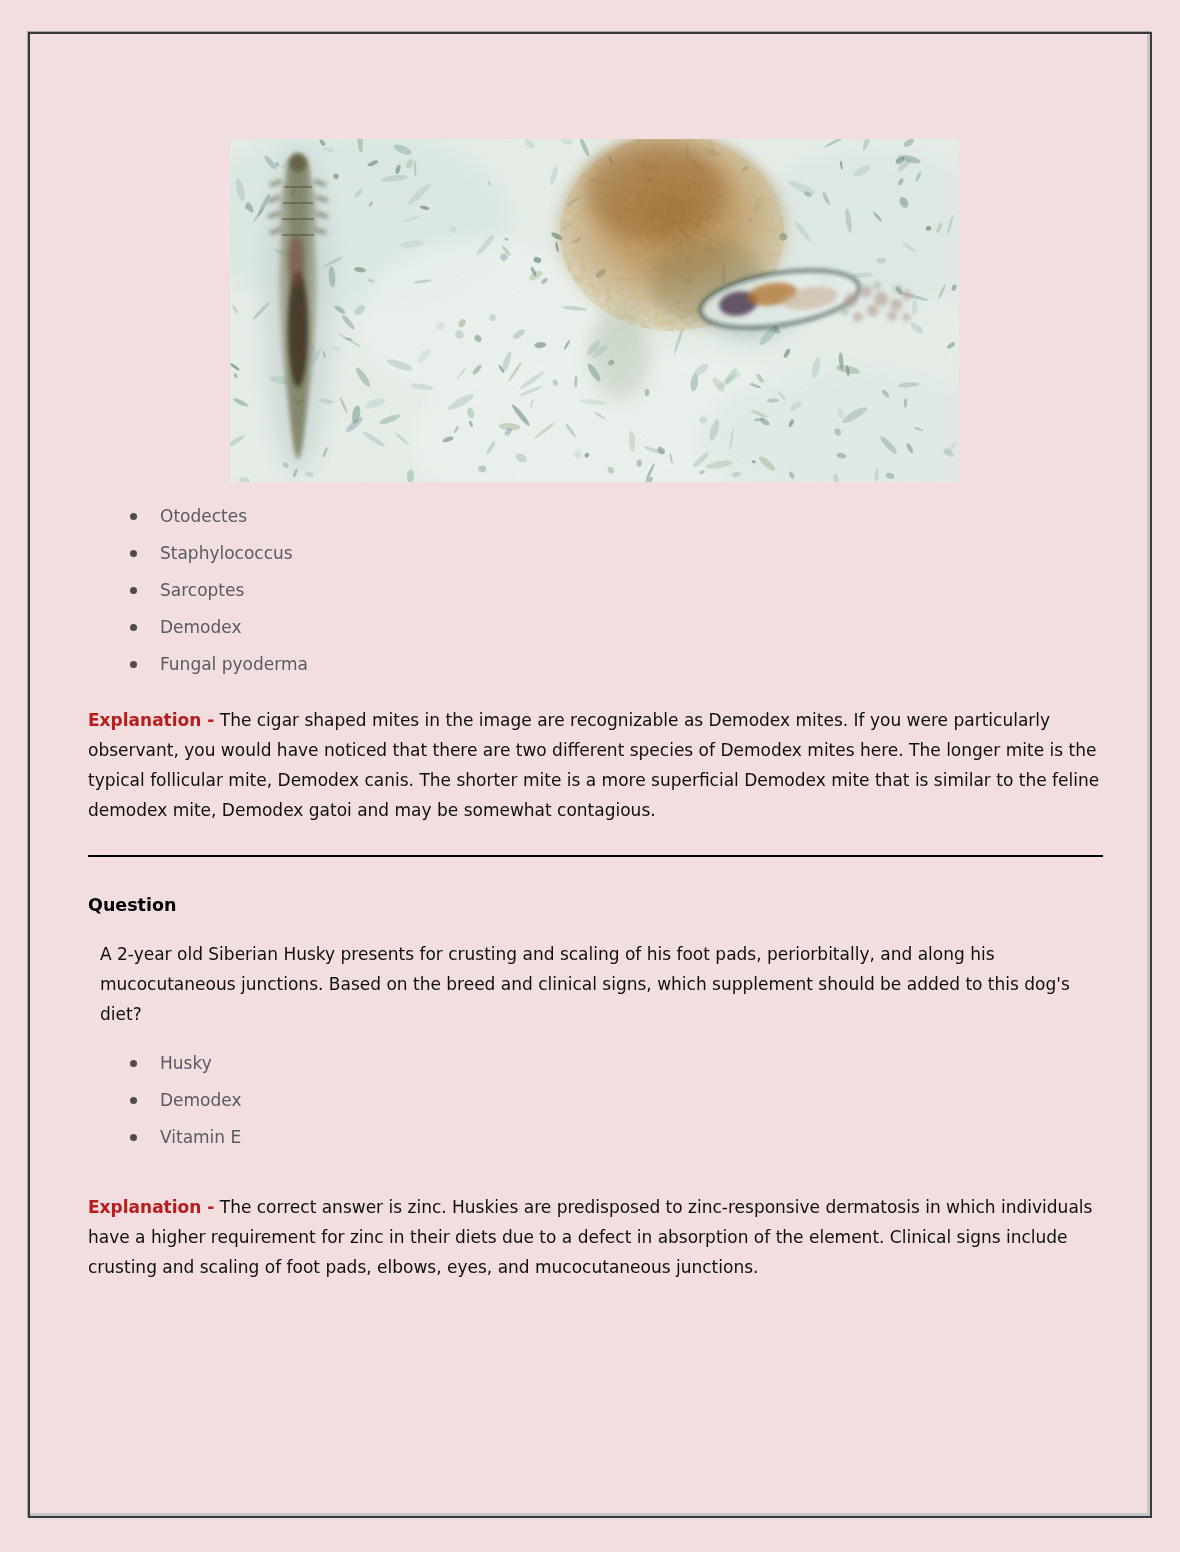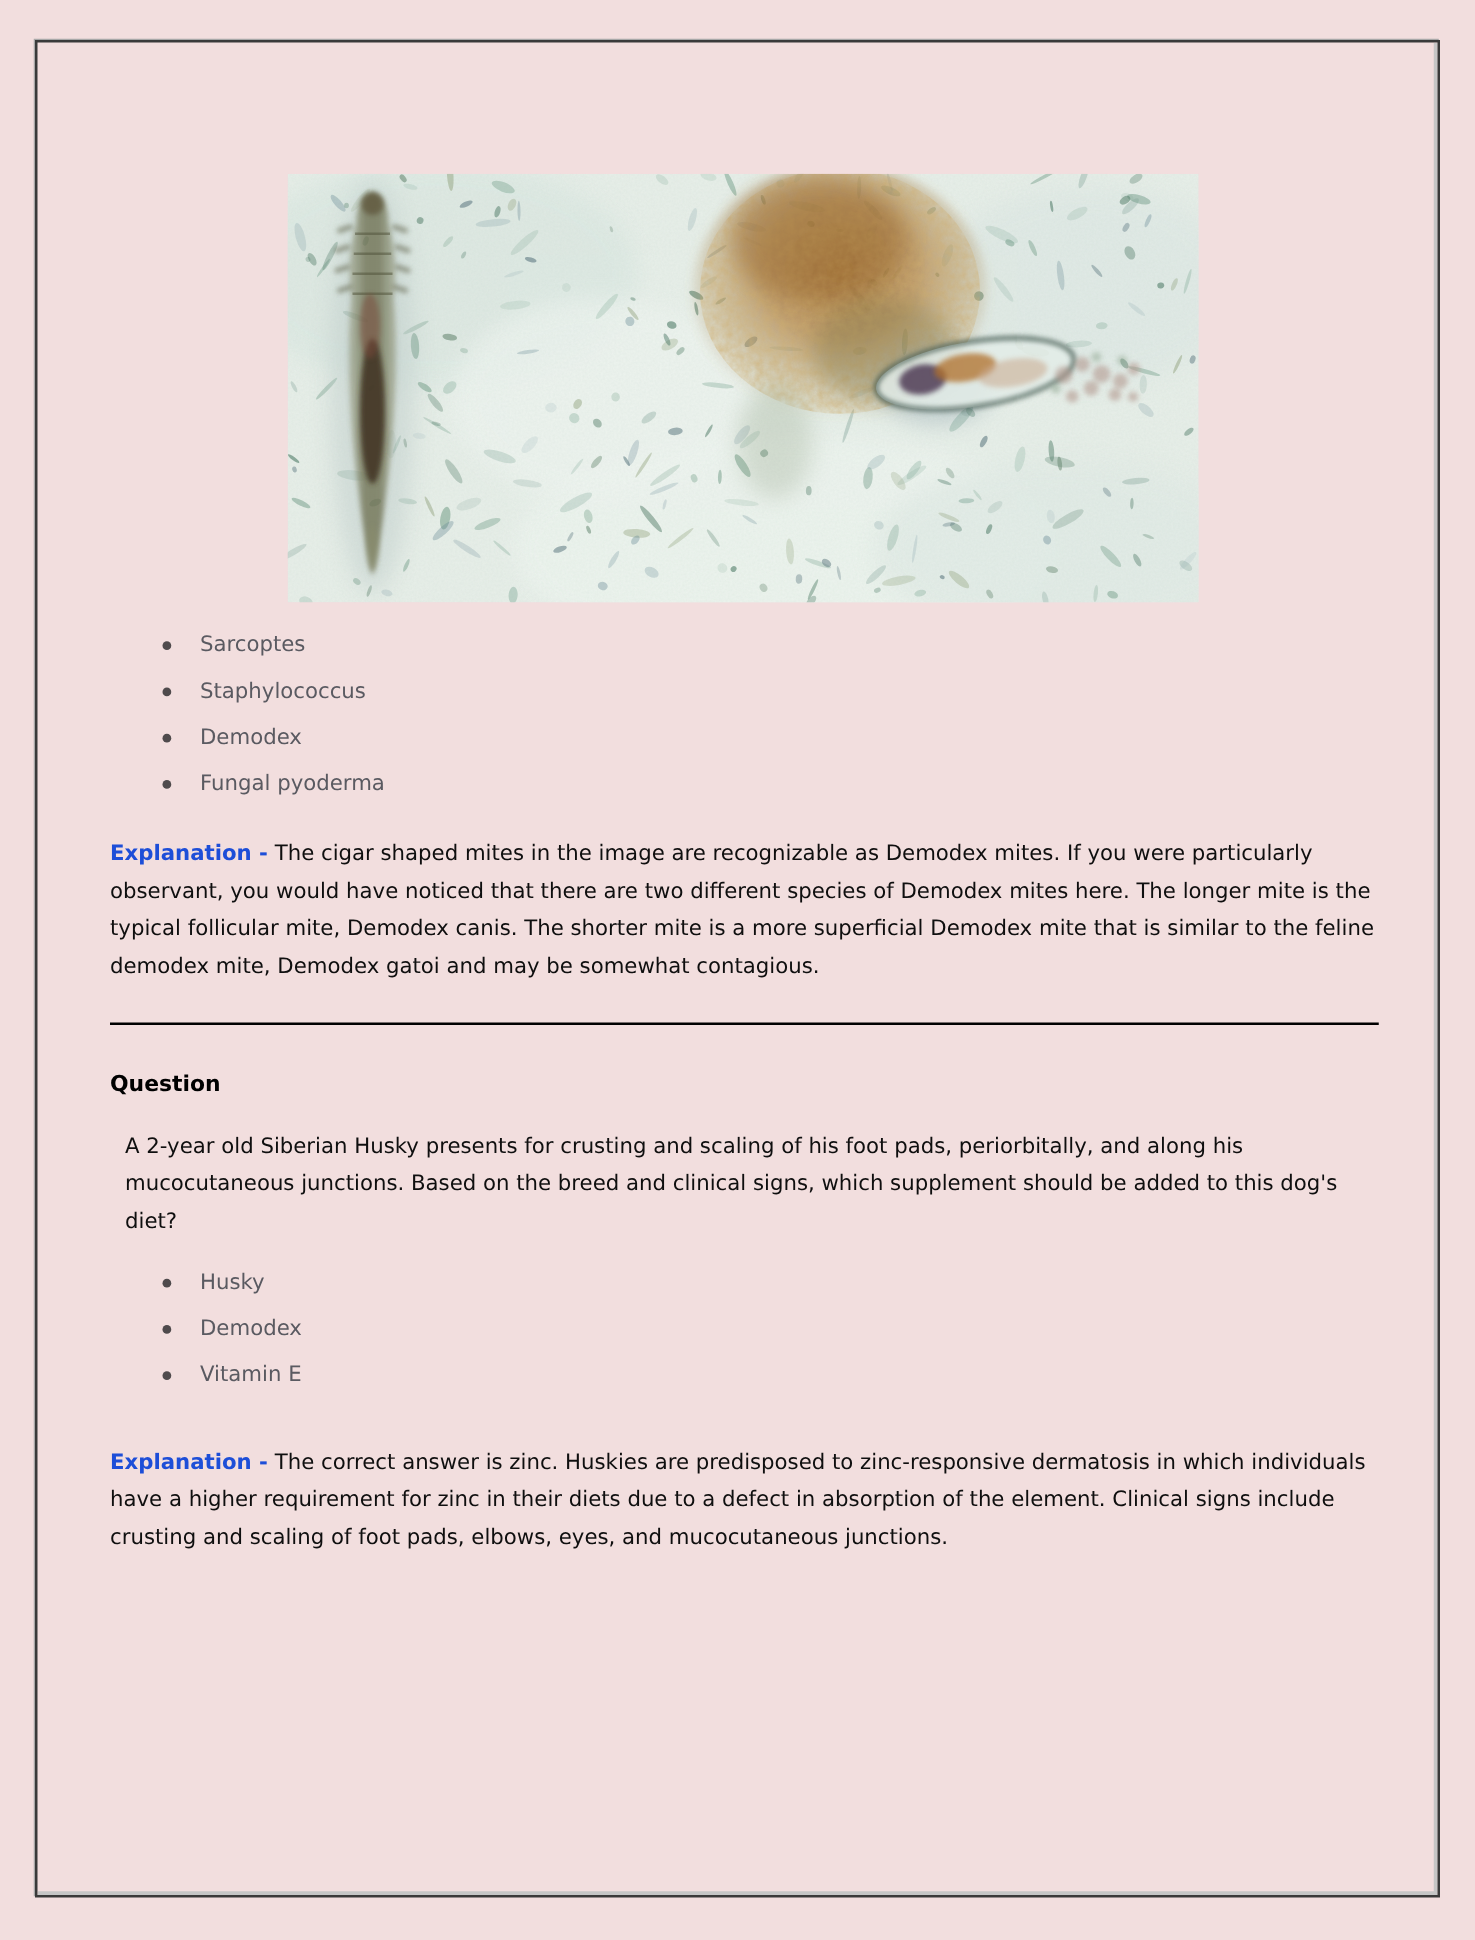--- a/index.html
+++ b/index.html
@@ -54,21 +54,21 @@
     height: 7px;
     border-radius: 50%;
     background: #4f4a4c;
   }
   p.para {
     margin: 22px 0 0 0;
     font-size: 17px;
     line-height: 30px;
     color: #0f0f0f;
   }
-  p.para .bold { font-weight: bold; color: #1d4ed8; }
+  p.para .bold { font-weight: bold; color: #b91c1c; }
   hr.divider {
     margin: 30px 0 0 0;
     border: none;
     border-top: 2px solid #000;
     height: 0;
   }
   p.heading {
     margin: 38px 0 0 0;
     font-size: 17.5px;
     font-weight: bold;
@@ -437,22 +437,23 @@
             <g fill="#8fa58f" opacity="0.5" filter="url(#b2)">
               <circle cx="612" cy="182" r="4"></circle>
                 <circle cx="648" cy="162" r="4"></circle>
                 <circle cx="668" cy="168" r="4"></circle>
             </g>
           </g>
         </svg>
       </div>
 
       <ul class="options">
+        <li>Otodectes</li>
+        <li>Staphylococcus</li>
         <li>Sarcoptes</li>
-        <li>Staphylococcus</li>
         <li>Demodex</li>
         <li>Fungal pyoderma</li>
       </ul>
 
       <p class="para"><span class="bold">Explanation -</span> <span>The cigar shaped mites in the image are recognizable as Demodex mites. If you were particularly observant, you would have noticed that there are two different species of Demodex mites here. The longer mite is the typical follicular mite, Demodex canis. The shorter mite is a more superficial Demodex mite that is similar to the feline demodex mite, Demodex gatoi and may be somewhat contagious.</span></p>
 
       <hr class="divider">
 
       <p class="heading">Question</p>
 

